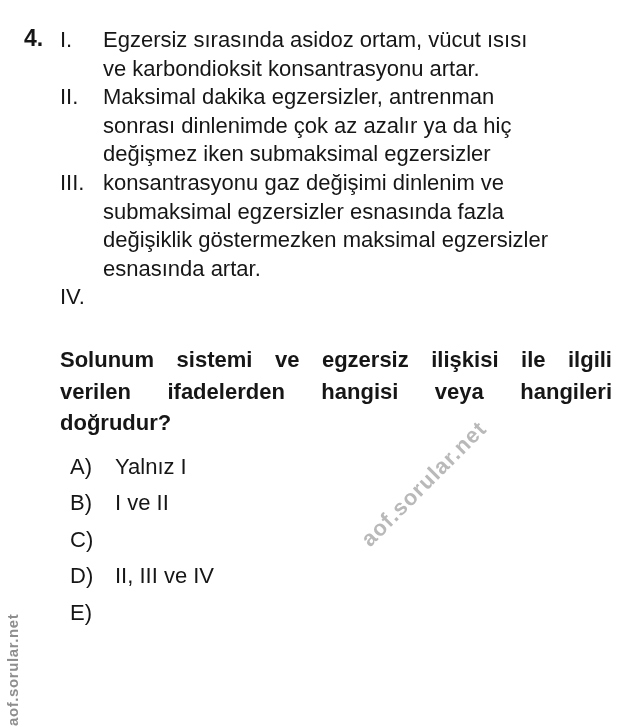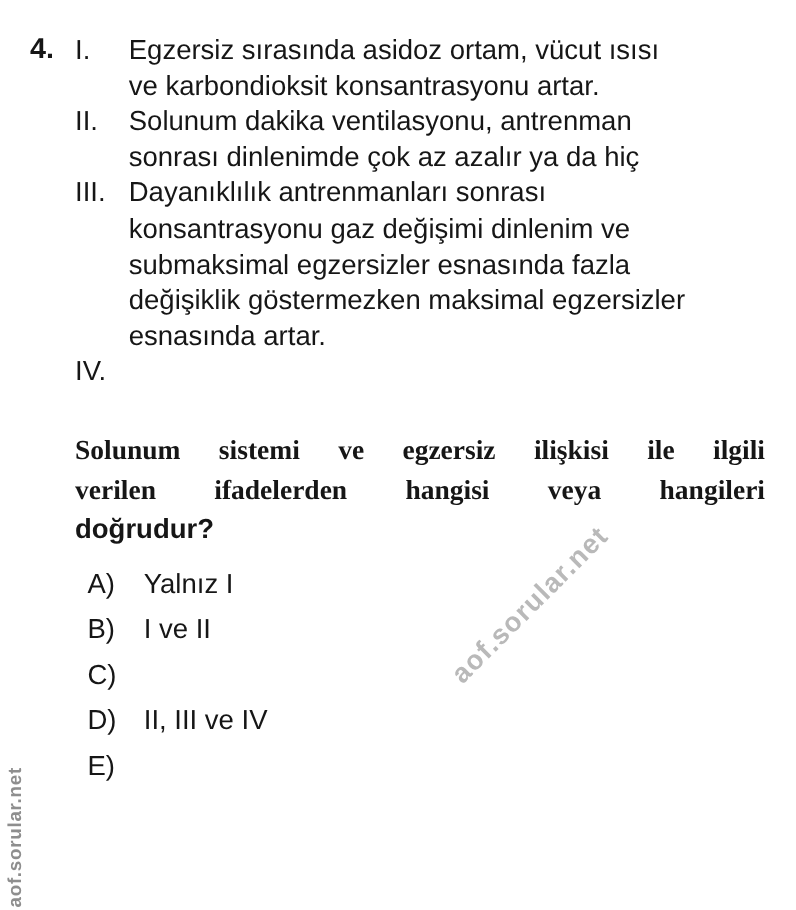--- a/index.html
+++ b/index.html
@@ -70,21 +70,20 @@
     margin-top: 32px;
     width: 552px;
     font-size: 22px;
     font-weight: bold;
     line-height: 31.7px;
   }
   .stem .ln { white-space: normal; }
   .stem .just {
     text-align: justify;
     text-align-last: justify;
-    font-family: Liberation Serif, serif;
   }
   .options {
     margin-top: 13.5px;
     margin-left: 10px;
   }
   .opt {
     display: flex;
     font-size: 22px;
     line-height: 28px;
     margin-bottom: 8.6px;
@@ -110,29 +109,29 @@
       <span class="num">I.</span>
       <span class="lines">
         <span class="ln">Egzersiz sırasında asidoz ortam, vücut ısısı</span>
         <span class="ln">ve karbondioksit konsantrasyonu artar.</span>
       </span>
     </div>
 
     <div class="item">
       <span class="num">II.</span>
       <span class="lines">
-        <span class="ln">Solunum dakika ventilasyonu, antrenman</span>
+        <span class="ln">Maksimal dakika egzersizler, antrenman</span>
         <span class="ln">sonrası dinlenimde çok az azalır ya da hiç</span>
+        <span class="ln">değişmez iken submaksimal egzersizler</span>
       </span>
     </div>
 
     <div class="item">
       <span class="num">III.</span>
       <span class="lines">
-        <span class="ln">Dayanıklılık antrenmanları sonrası</span>
         <span class="ln">konsantrasyonu gaz değişimi dinlenim ve</span>
         <span class="ln">submaksimal egzersizler esnasında fazla</span>
         <span class="ln">değişiklik göstermezken maksimal egzersizler</span>
         <span class="ln">esnasında artar.</span>
       </span>
     </div>
 
     <div class="item">
       <span class="num">IV.</span>
     </div>

